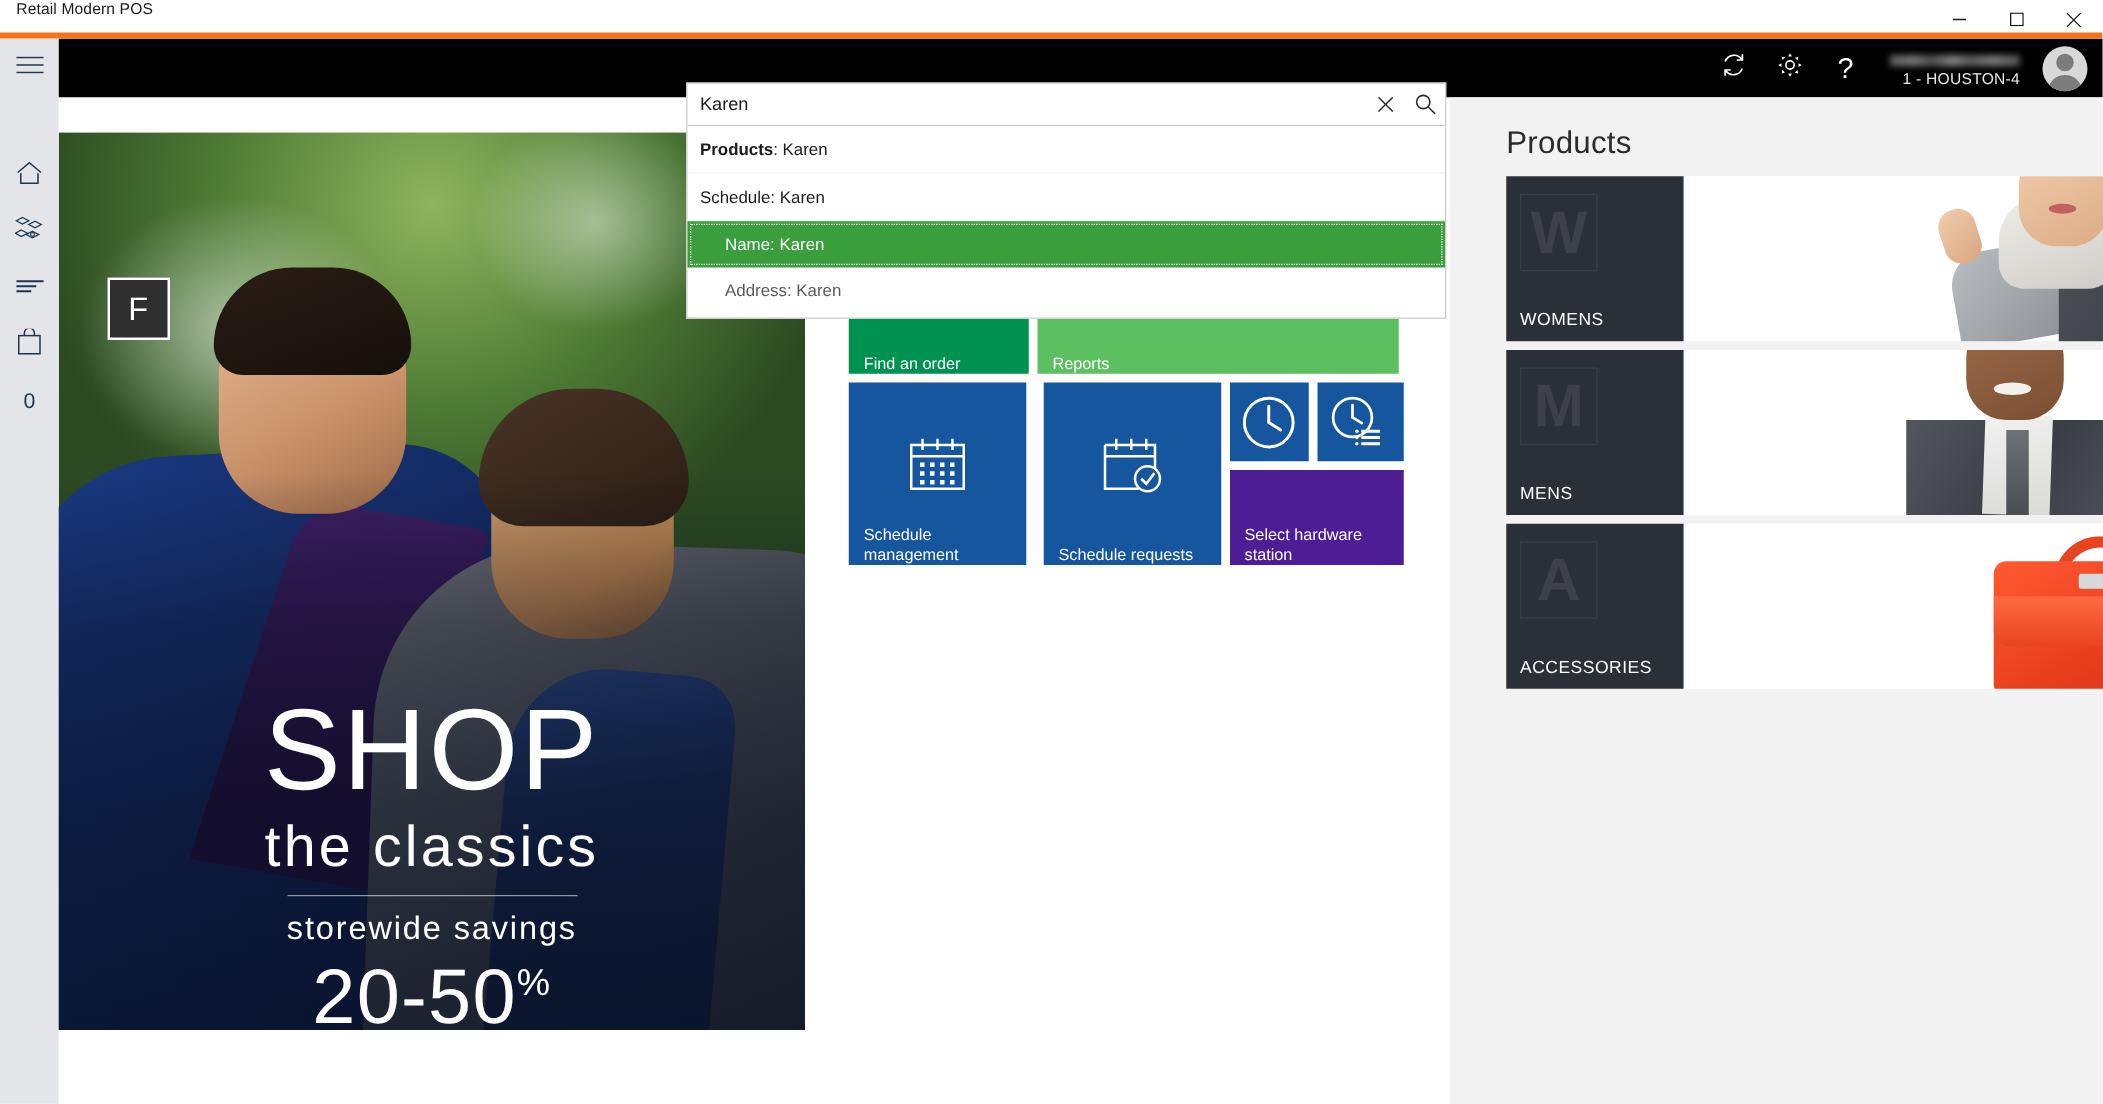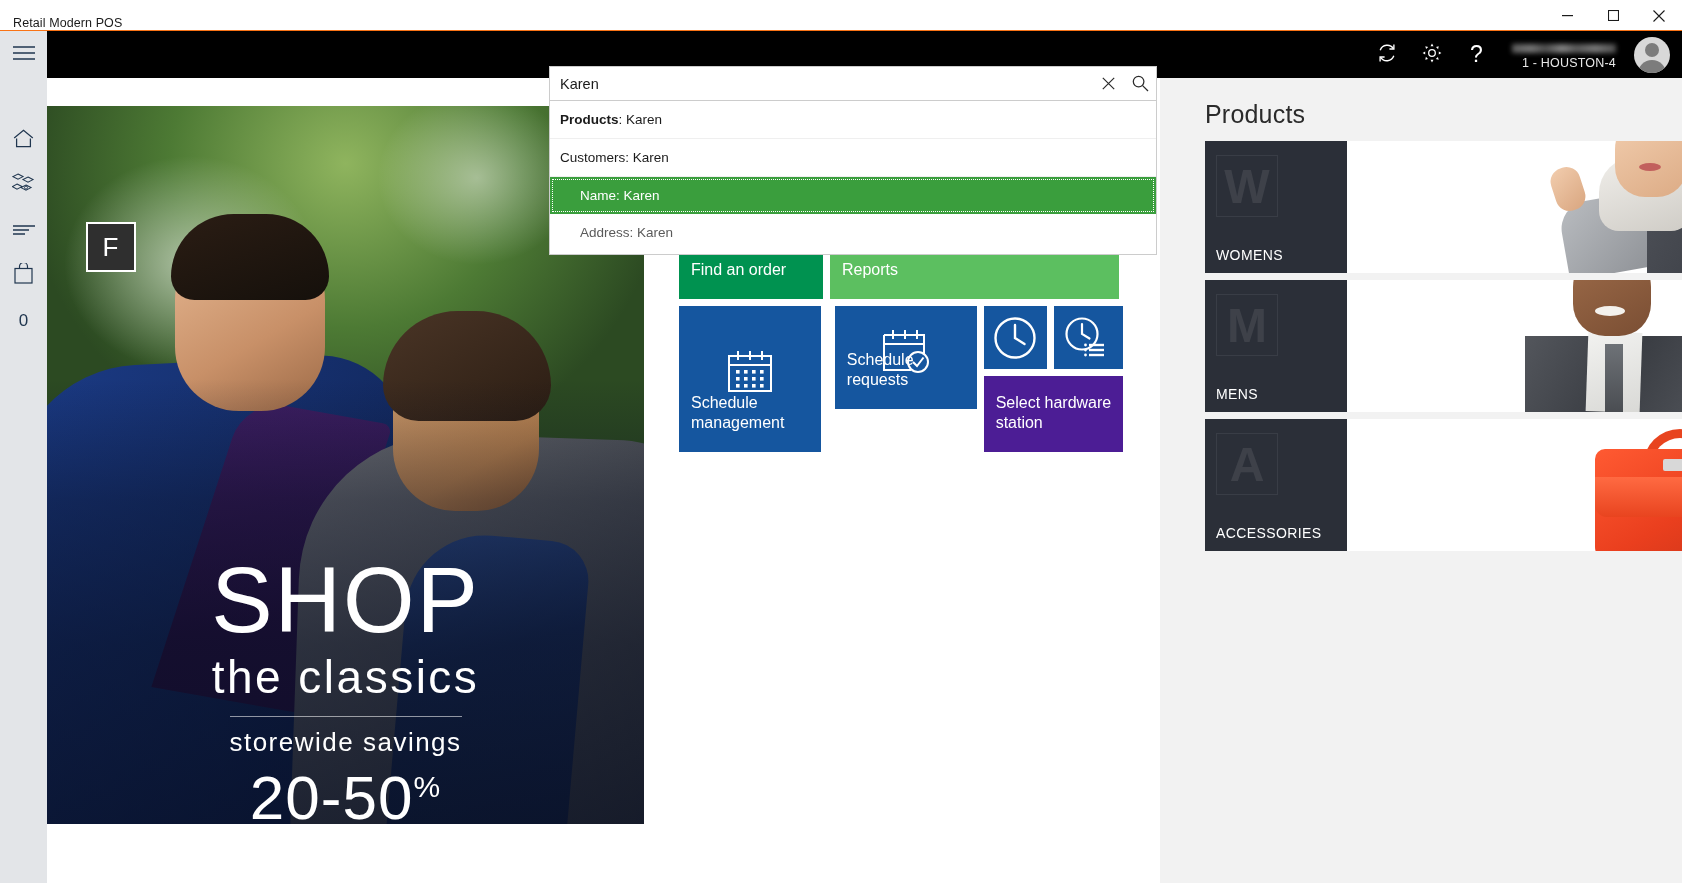--- a/index.html
+++ b/index.html
@@ -7,22 +7,22 @@
     width: 1682px; height: 883px;
     font-family: "Liberation Sans", sans-serif;
     background: #ffffff;
     overflow: hidden;
   }
 
   
   .titlebar {
     height: 31px; width: 100%;
     background: #ffffff;
-    border-bottom: 1px solid #f97316;
-    display: flex; align-items: flex-end;
+    border-bottom: 5px solid #f97316;
+    display: flex; align-items: flex-start;
     position: relative;
   }
   .titlebar-text {
     font-size: 12.5px; color: #1b1b1b;
     margin-left: 13px; letter-spacing: .1px;
   }
   .win-controls { position: absolute; right: 0; top: 0; height: 31px; display: flex; }
   .win-btn {
     width: 46px; height: 31px;
     display: flex; align-items: center; justify-content: center;
@@ -272,40 +272,40 @@
     width: 475px;
   }
   .tile-row { display: flex; margin-bottom: 7px; }
   .tile {
     position: relative;
     display: flex;
     color: #ffffff;
     overflow: hidden;
   }
   .tile-label {
-    position: absolute; left: 12px; bottom: 19px;
-    font-size: 16px; line-height: 1.25;
+    position: absolute; left: 12px; bottom: 0;
+    font-size: 13px; line-height: 1.25;
     color: #ffffff;
   }
   .tile-icon {
     position: absolute; left: 0; right: 0; top: 0; bottom: 12px;
     display: flex; align-items: center; justify-content: center;
   }
   .t-dkgreen { background: #00703c; }
   .t-green   { background: #009250; }
   .t-ltgreen { background: #5cbf60; }
   .t-blue    { background: #15569f; }
   .t-blue2   { background: #4c1d95; }
 
   .tile-wide-top { width: 296px; height: 40px; }
   .tile-ret-top  { width: 144px; height: 40px; margin-left: 7px; }
   .tile-find     { width: 144px; height: 146px; }
   .tile-reports  { width: 289px; height: 146px; margin-left: 7px; }
   .tile-sched    { width: 144px; height: 146px; }
-  .tile-schedreq { width: 144px; height: 103px; margin-left: 14px; }
+  .tile-schedreq { width: 144px; height: 146px; margin-left: 14px; }
   .tile-col      { width: 173px; margin-left: 7px; }
   .tile-clock-row { display: flex; margin-bottom: 7px; }
   .tile-clock    { width: 63px; height: 63px; position: relative; }
   .tile-clocklist{ width: 69px; height: 63px; margin-left: 7px; position: relative; }
   .tile-hw       { width: 139px; height: 76px; position: relative; }
   .tile-clock .tile-icon, .tile-clocklist .tile-icon { bottom: 0; }
 
   
   .products {
     position: absolute; left: 1113px; top: 0;
@@ -695,21 +695,21 @@
             <path d="M10.6 10.6 L16 16" stroke="currentColor" stroke-width="1.25" fill="none"></path>
           </svg>
         </button>
       </div>
       <div class="suggest">
         <div class="sug-group">
           <b>Products</b>
             <span>: Karen</span>
         </div>
         <div class="sug-group">
-          <span>Customers: Karen</span>
+          <span>Schedule: Karen</span>
         </div>
         <div class="sug-item selected">
           <span>Name: Karen</span>
         </div>
         <div class="sug-item">
           <span>Address: Karen</span>
         </div>
       </div>
     </div>
 

